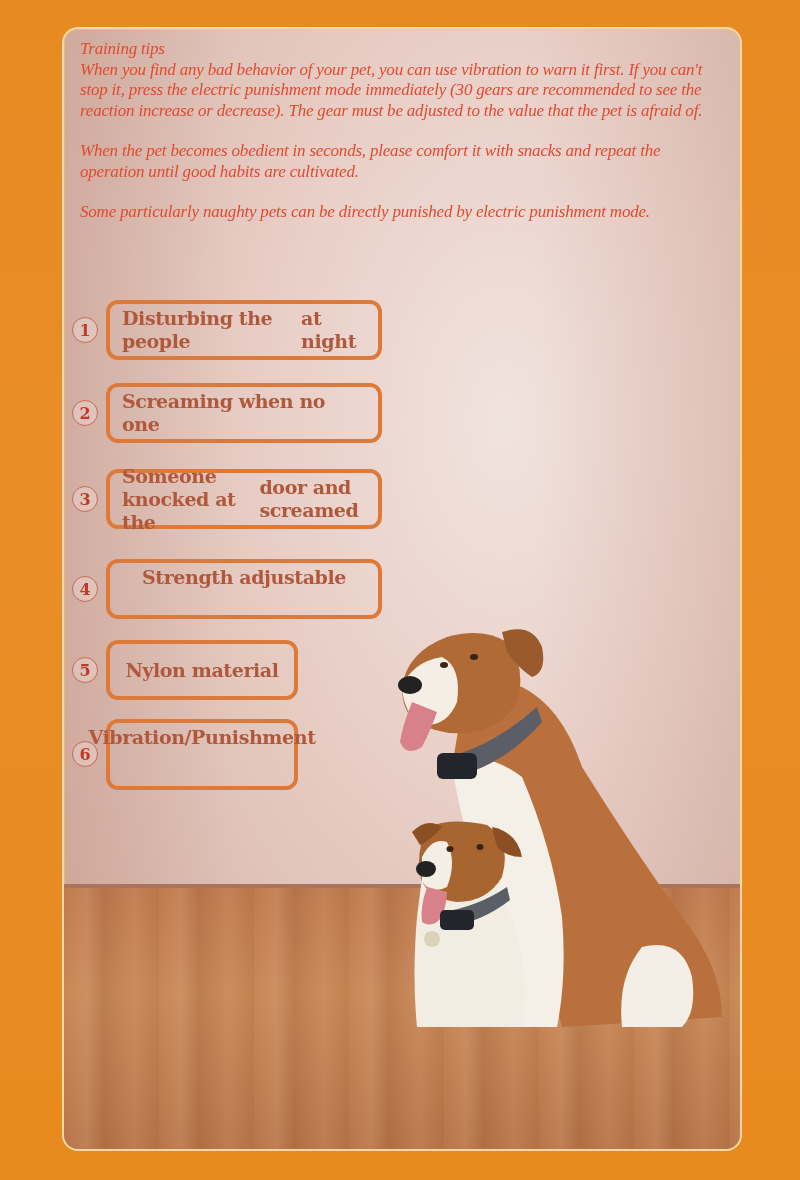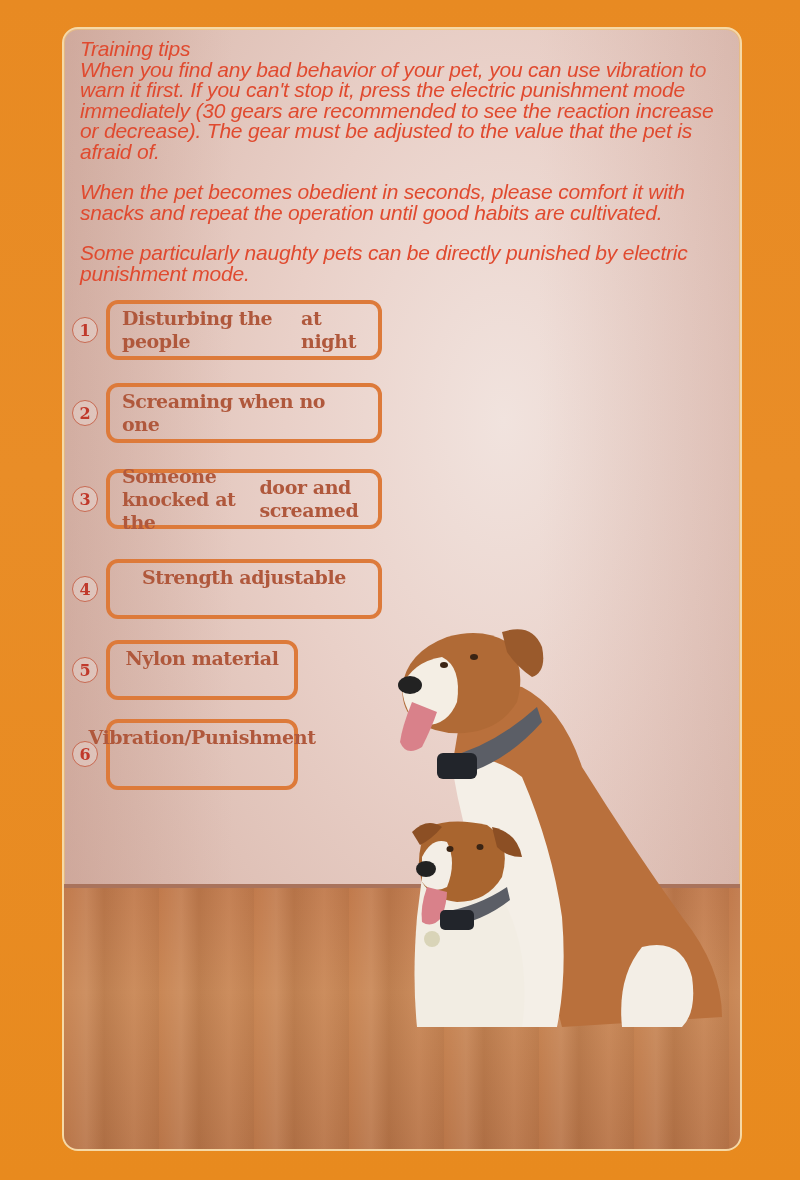--- a/index.html
+++ b/index.html
@@ -29,22 +29,22 @@
     position:absolute; left:0; right:0; top:859px; bottom:0;
     background:
       repeating-linear-gradient(90deg,
         rgba(255,255,255,0.00) 0px, rgba(255,255,255,0.08) 22px,
         rgba(0,0,0,0.06) 40px, rgba(255,255,255,0.05) 70px, rgba(0,0,0,0.04) 95px),
       linear-gradient(180deg, #c17a4c 0%, #c98755 40%, #b97548 100%);
   }
   .tips {
     position:absolute; left:16px; top:10px; width:650px;
     color:#e04a2f; font-style:italic;
-    font-family: Liberation Sans, sans-serif;
-    font-size:21px; line-height:20.5px; letter-spacing:-0.2px;
+    font-family: Liberation Serif, serif;
+    font-size:17px; line-height:20.5px; letter-spacing:-0.2px;
   }
   .tips p { margin:0 8px 20px 0; }
   .tips .title { margin:0; }
   .feature {
     position:absolute; left:8px; height:60px;
     display:flex; align-items:center;
   }
   .num {
     width:24px; height:24px; border-radius:50%;
     border:1.5px solid #c86a52;
@@ -107,21 +107,21 @@
 
   <div class="feature" style="top:530px;">
     <span class="num">4</span>
     <div class="box" style="width:276px;height:60px;">
       <span>Strength adjustable</span>
     </div>
   </div>
 
   <div class="feature" style="top:611px;">
     <span class="num">5</span>
-    <div class="box" style="width:192px;height:60px;">
+    <div class="box" style="width:192px;height:60px;align-items:center;">
       <span>Nylon material</span>
     </div>
   </div>
 
   <div class="feature" style="top:695px;">
     <span class="num">6</span>
     <div class="box" style="width:192px;height:71px;">
       <span>Vibration/</span>
       <span>Punishment</span>
     </div>

